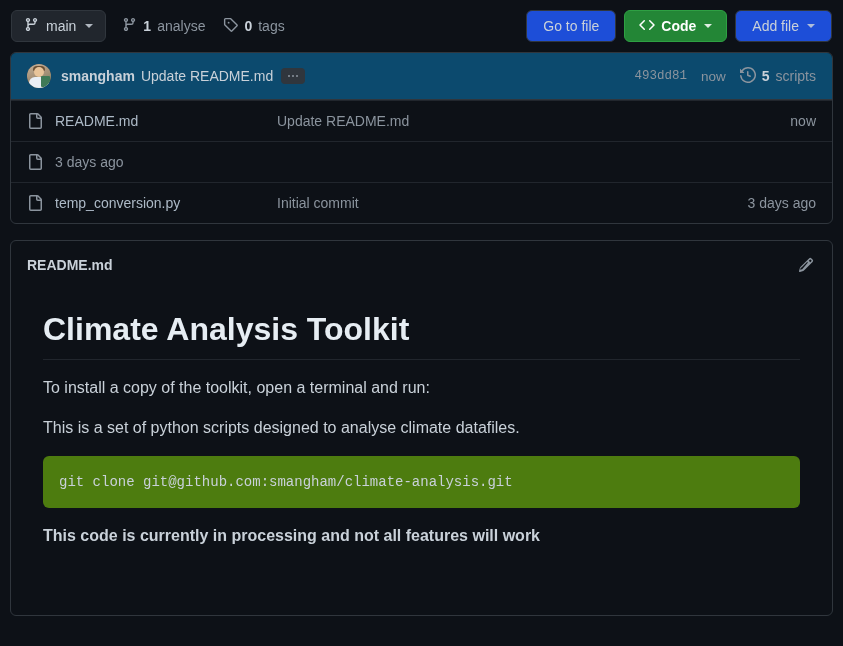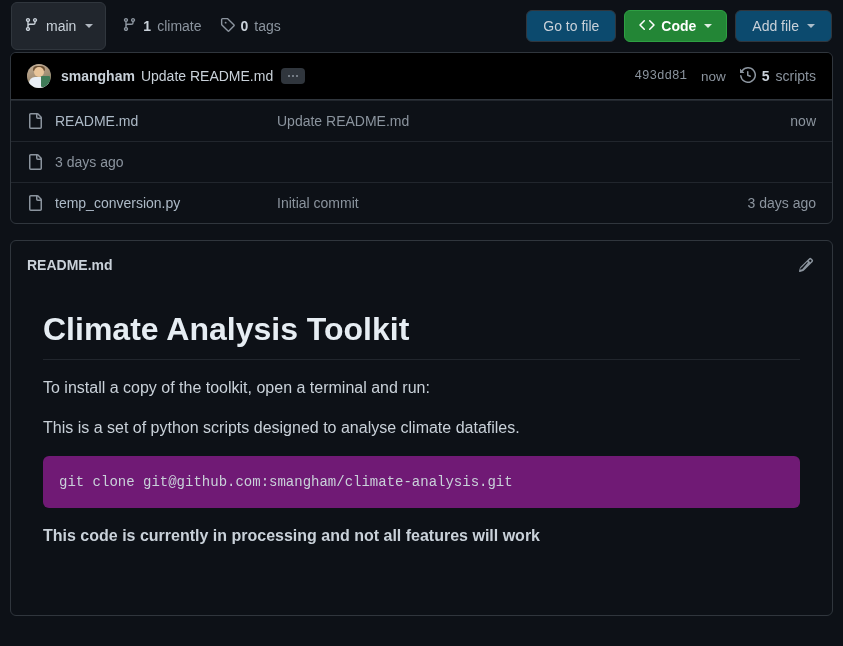--- a/index.html
+++ b/index.html
@@ -31,21 +31,21 @@
     height: 52px;
     padding: 0 1px;
   }
   .branch-btn {
     display: flex;
     align-items: center;
     gap: 7px;
     background: #21262d;
     border: 1px solid #30363d;
     border-radius: 6px;
-    height: 48px;
+    height: 32px;
     padding: 0 12px;
     color: #c9d1d9;
     font-size: 14px;
     cursor: pointer;
   }
   .branch-btn .label { color: #c9d1d9; font-size: 14px; }
   .caret {
     width: 0; height: 0;
     border-left: 4px solid transparent;
     border-right: 4px solid transparent;
@@ -74,21 +74,21 @@
   .spacer { flex: 1 1 auto; }
 
   .btn {
     display: inline-flex;
     align-items: center;
     justify-content: center;
     gap: 6px;
     height: 32px;
     padding: 0 16px;
     border-radius: 6px;
-    background: #0c4a6e;
+    background: #1d4ed8;
     border: 1px solid #30363d;
     color: #c9d1d9;
     font-size: 14px;
     cursor: pointer;
     white-space: nowrap;
   }
   .btn + .btn { margin-left: 8px; }
   .btn-code {
     background: #238636;
     border-color: #2ea043;
@@ -103,21 +103,21 @@
     border: 1px solid #30363d;
     border-radius: 6px;
     background: #0d1117;
     overflow: hidden;
   }
   .commit-bar {
     display: flex;
     align-items: center;
     height: 46px;
     padding: 0 16px;
-    background: #000000;
+    background: #0c4a6e;
     border-bottom: 1px solid #30363d;
     font-size: 14px;
   }
   .avatar {
     width: 24px;
     height: 24px;
     border-radius: 50%;
     flex: 0 0 auto;
     margin-right: 10px;
     overflow: hidden;
@@ -260,21 +260,21 @@
     font-size: 16px;
     line-height: 1.5;
     color: #c9d1d9;
   }
   .readme-body p.strong-note {
     font-weight: 700;
     margin-bottom: 0;
   }
   pre.codeblock {
     margin: 0 0 16px 0;
-    background: #701a75;
+    background: #4d7c0f;
     border-radius: 6px;
     padding: 16px;
     overflow: hidden;
   }
   pre.codeblock code {
     font-family: "Liberation Mono", "DejaVu Sans Mono", monospace;
     font-size: 14px;
     line-height: 1.45;
     color: #c9d1d9;
     white-space: pre;
@@ -298,21 +298,21 @@
     </button>
 
     <div class="meta-group">
       <div class="meta-item">
         <span>
           <svg width="15" height="15" viewBox="0 0 16 16" fill="currentColor" aria-hidden="true">
             <path d="M9.5 3.25a2.25 2.25 0 1 1 3 2.122V6A2.5 2.5 0 0 1 10 8.5H6a1 1 0 0 0-1 1v1.128a2.251 2.251 0 1 1-1.5 0V5.372a2.25 2.25 0 1 1 1.5 0v1.836A2.492 2.492 0 0 1 6 7h4a1 1 0 0 0 1-1v-.628A2.25 2.25 0 0 1 9.5 3.25Zm-6 0a.75.75 0 1 0 1.5 0 .75.75 0 0 0-1.5 0Zm8.25-.75a.75.75 0 1 0 0 1.5.75.75 0 0 0 0-1.5ZM4.25 12a.75.75 0 1 0 0 1.5.75.75 0 0 0 0-1.5Z"></path>
           </svg>
         </span>
         <strong>1</strong>
-        <span class="txt">climate</span>
+        <span class="txt">analyse</span>
       </div>
 
       <div class="meta-item">
         <span>
           <svg width="15" height="15" viewBox="0 0 16 16" fill="currentColor" aria-hidden="true">
             <path d="M1 7.775V2.75C1 1.784 1.784 1 2.75 1h5.025c.464 0 .91.184 1.238.513l6.25 6.25a1.75 1.75 0 0 1 0 2.474l-5.026 5.026a1.75 1.75 0 0 1-2.474 0l-6.25-6.25A1.752 1.752 0 0 1 1 7.775Zm1.5 0c0 .066.026.13.073.177l6.25 6.25a.25.25 0 0 0 .354 0l5.025-5.025a.25.25 0 0 0 0-.354l-6.25-6.25a.25.25 0 0 0-.177-.073H2.75a.25.25 0 0 0-.25.25ZM6 5a1 1 0 1 1 0 2 1 1 0 0 1 0-2Z"></path>
           </svg>
         </span>
         <strong>0</strong>
         <span class="txt">tags</span>

